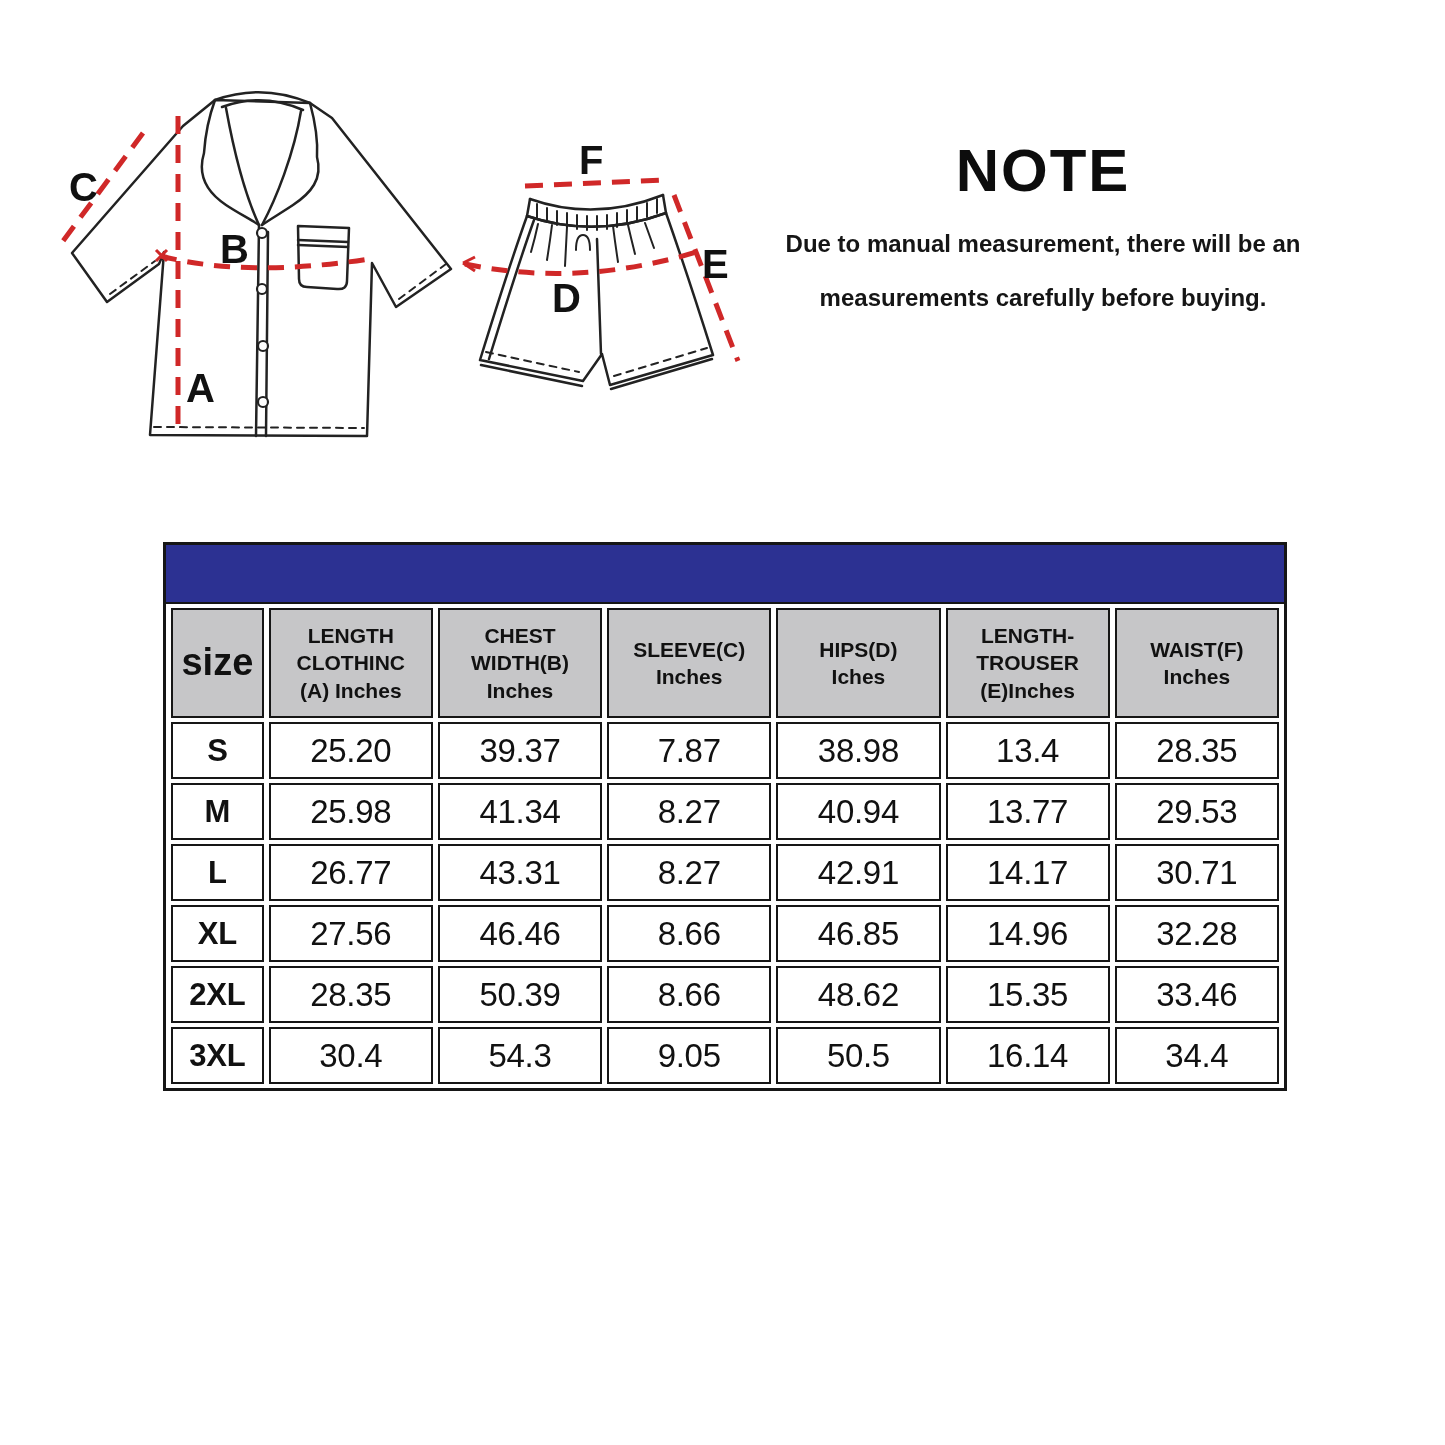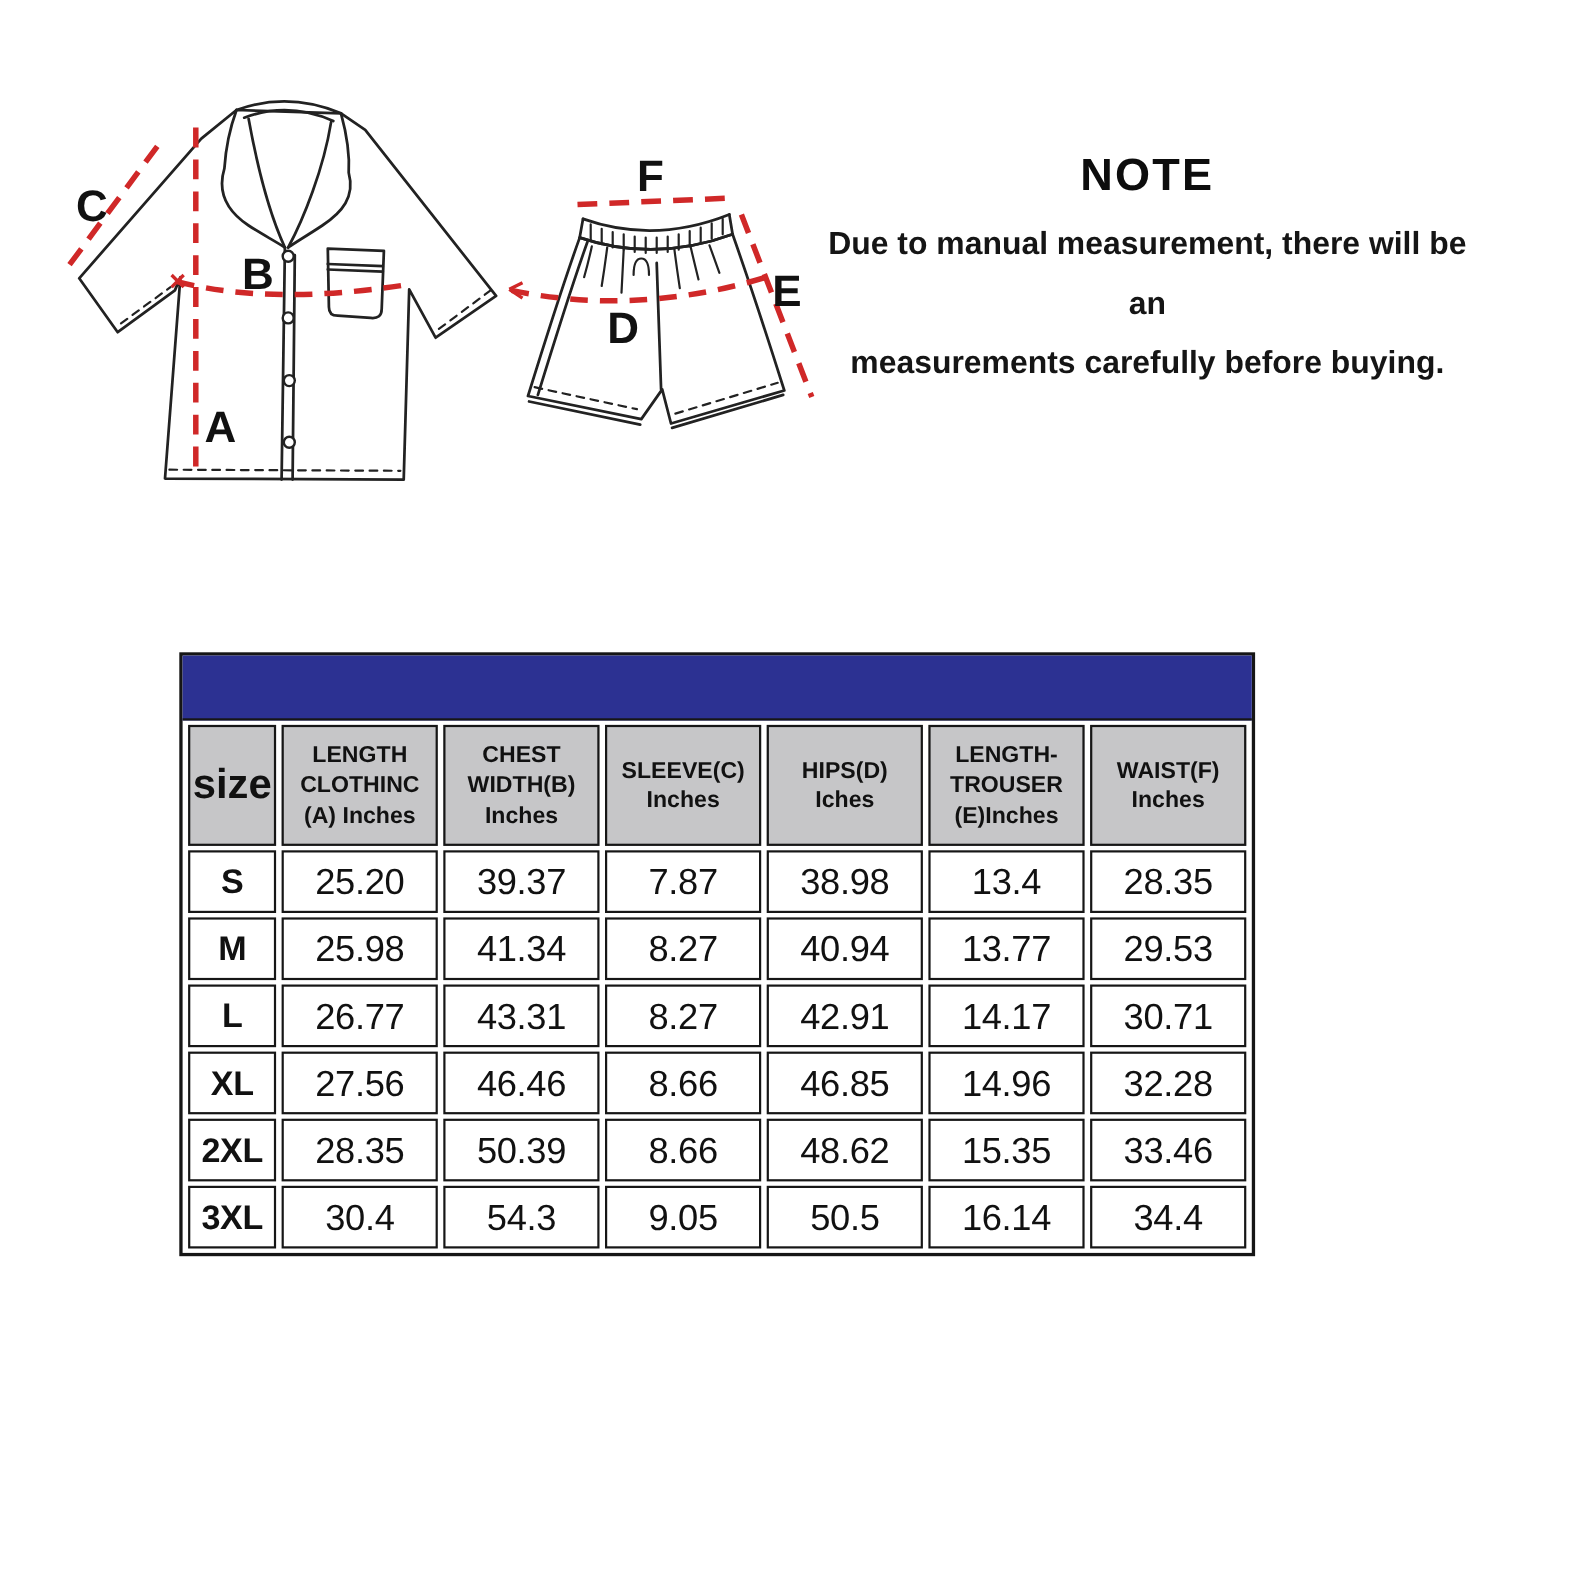--- a/index.html
+++ b/index.html
@@ -5,25 +5,25 @@
   html,body{margin:0;padding:0;background:#fff;}
   body{
     width:1445px;height:1445px;position:relative;overflow:hidden;
     font-family:"Liberation Sans",sans-serif;color:#111;
   }
   
   .shirt-svg{position:absolute;left:55px;top:80px;width:410px;height:378px;}
   .shorts-svg{position:absolute;left:455px;top:138px;width:312px;height:268px;}
   
   .note{position:absolute;left:752px;top:136px;width:582px;text-align:center;}
-  .note h1{margin:0 0 12px 0;font-size:41px;font-weight:bold;letter-spacing:2px;color:#0d0d0d;}
-  .note p{margin:0;font-size:29px;font-weight:bold;line-height:54px;color:#151515;}
+  .note h1{margin:0 0 12px 0;font-size:60px;font-weight:bold;letter-spacing:2px;color:#0d0d0d;}
+  .note p{margin:0;font-size:24px;font-weight:bold;line-height:54px;color:#151515;}
   
   .table-wrap{
-    position:absolute;left:163px;top:593px;width:978px;
+    position:absolute;left:163px;top:542px;width:1124px;
     border:3px solid #161616;background:#fff;box-sizing:border-box;
   }
   .blue-bar{height:57px;background:var(--header-bar,#2c3192);border-bottom:2px solid #161616;}
   table.size-table{
     width:100%;border-collapse:separate;border-spacing:5px 4px;table-layout:fixed;
   }
   .size-table col.c-size{width:8.6%;}
   .size-table th,.size-table td{
     border:2px solid #161616;text-align:center;vertical-align:middle;
     overflow:hidden;padding:0 2px;background:#fff;

